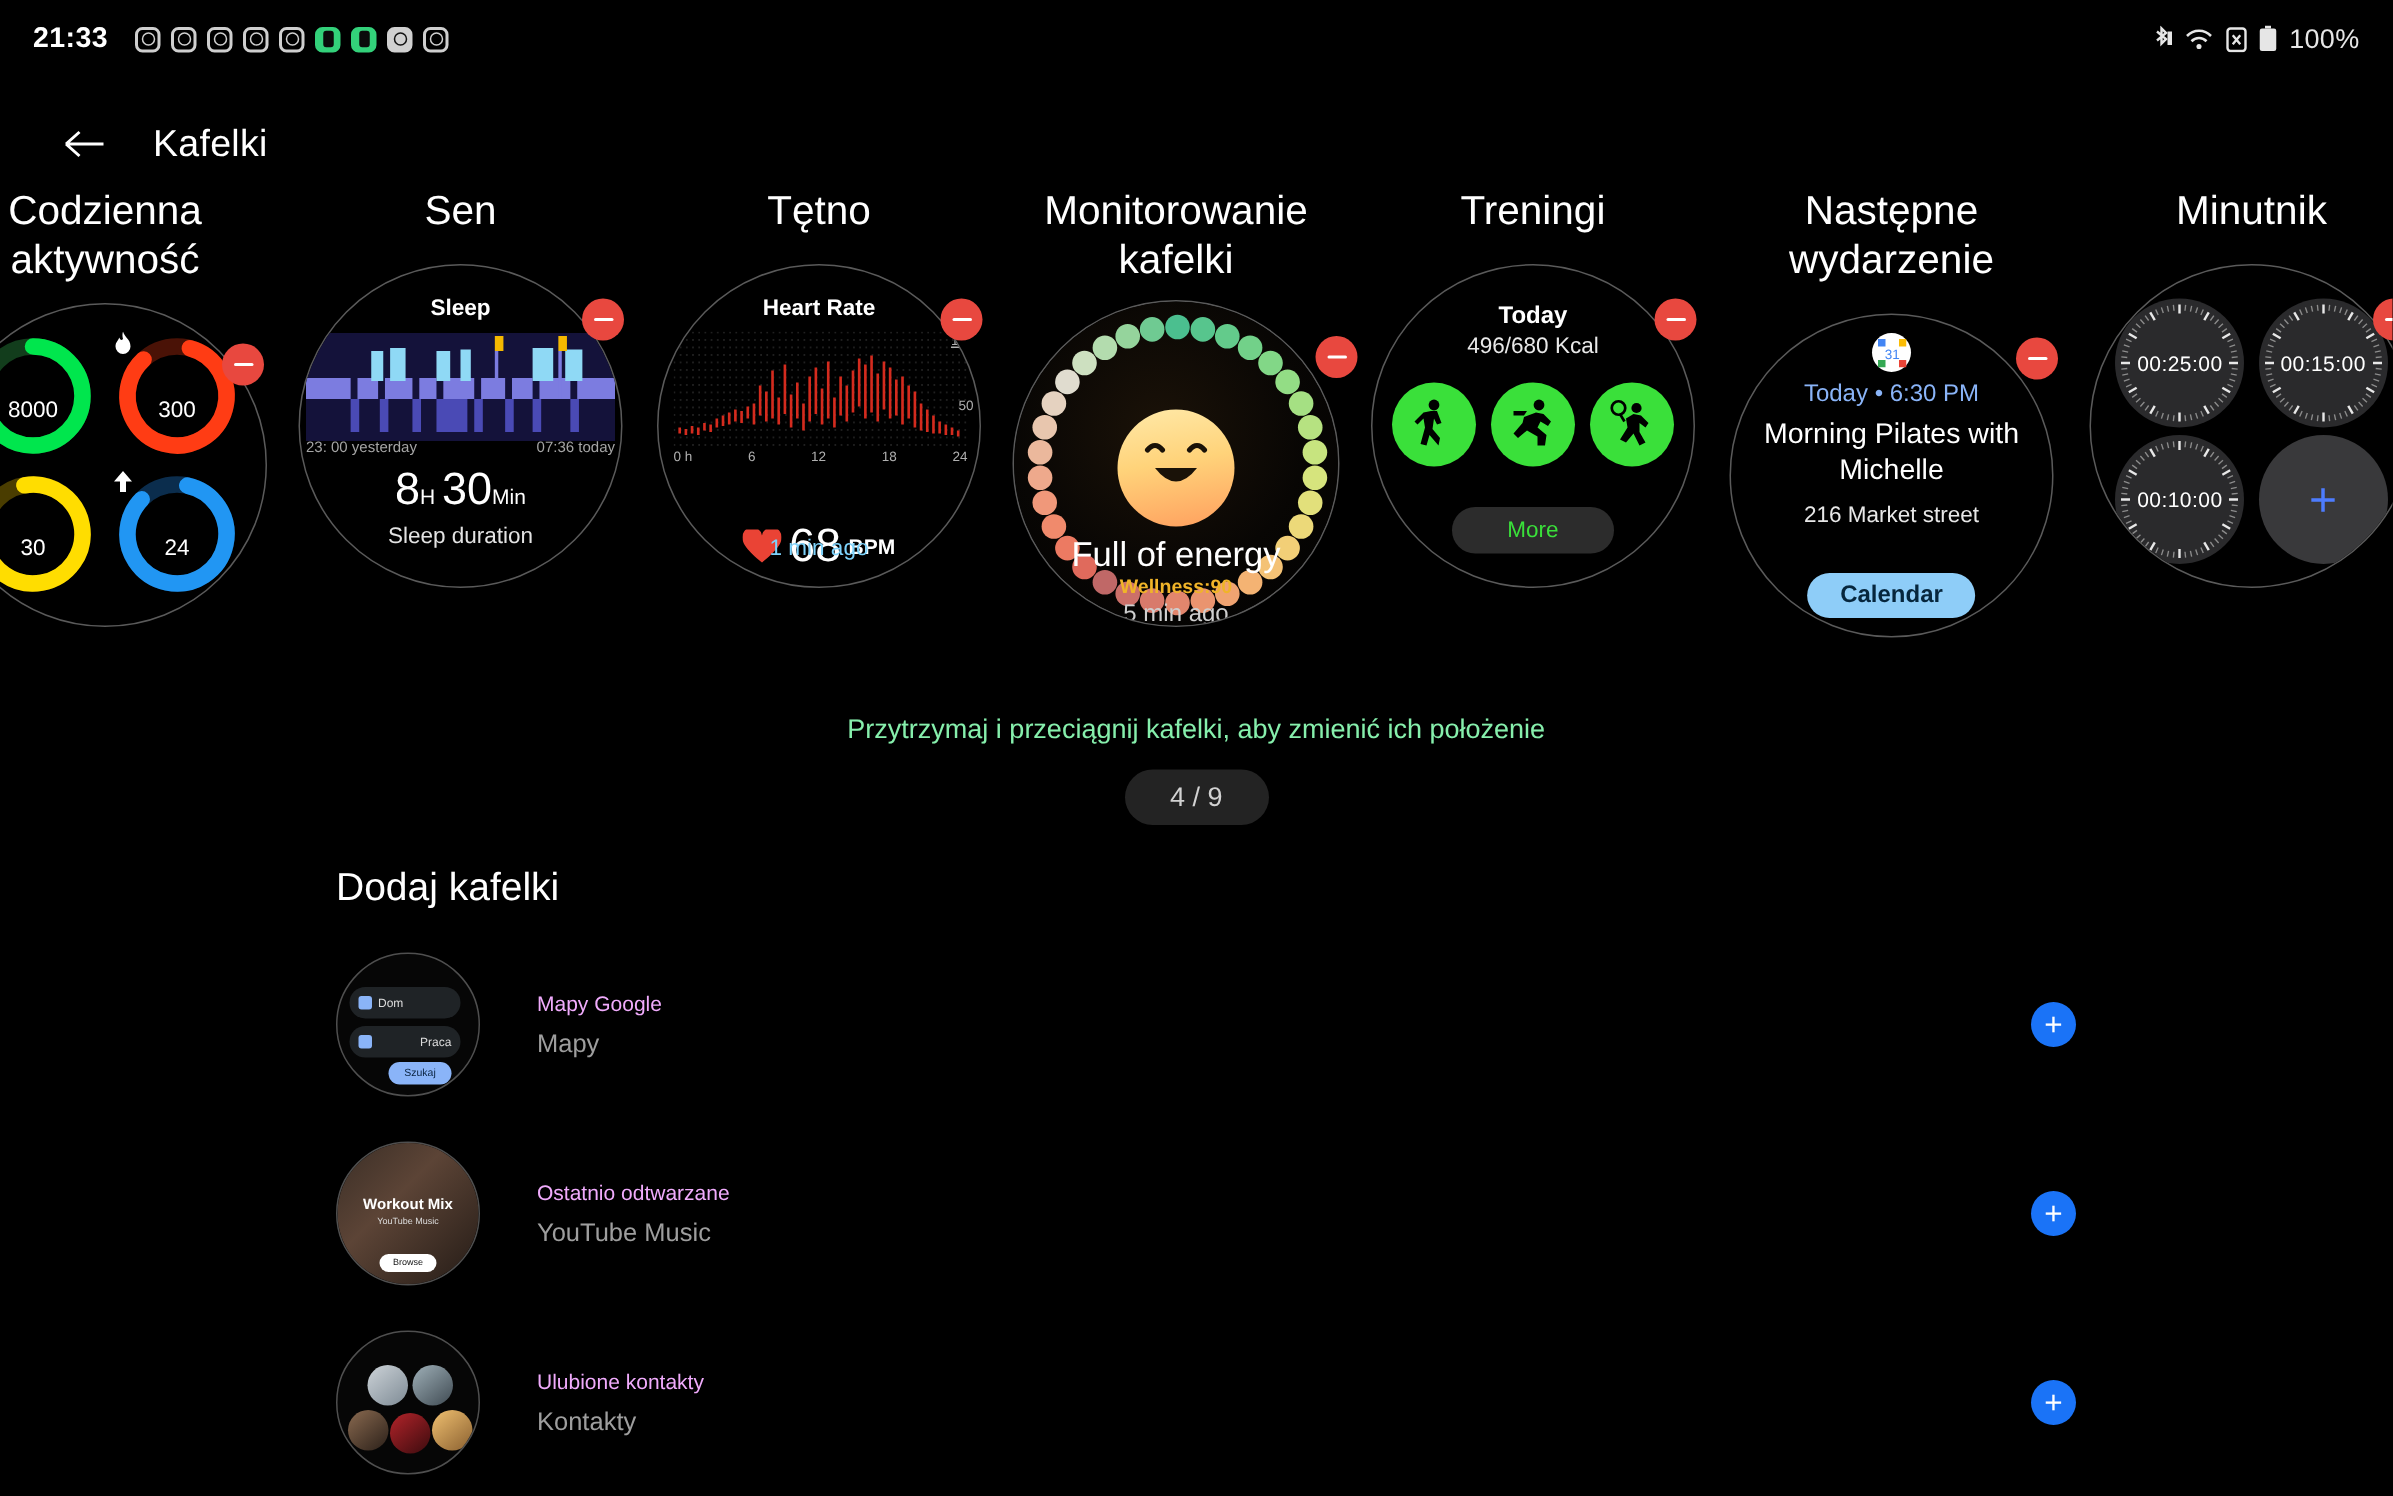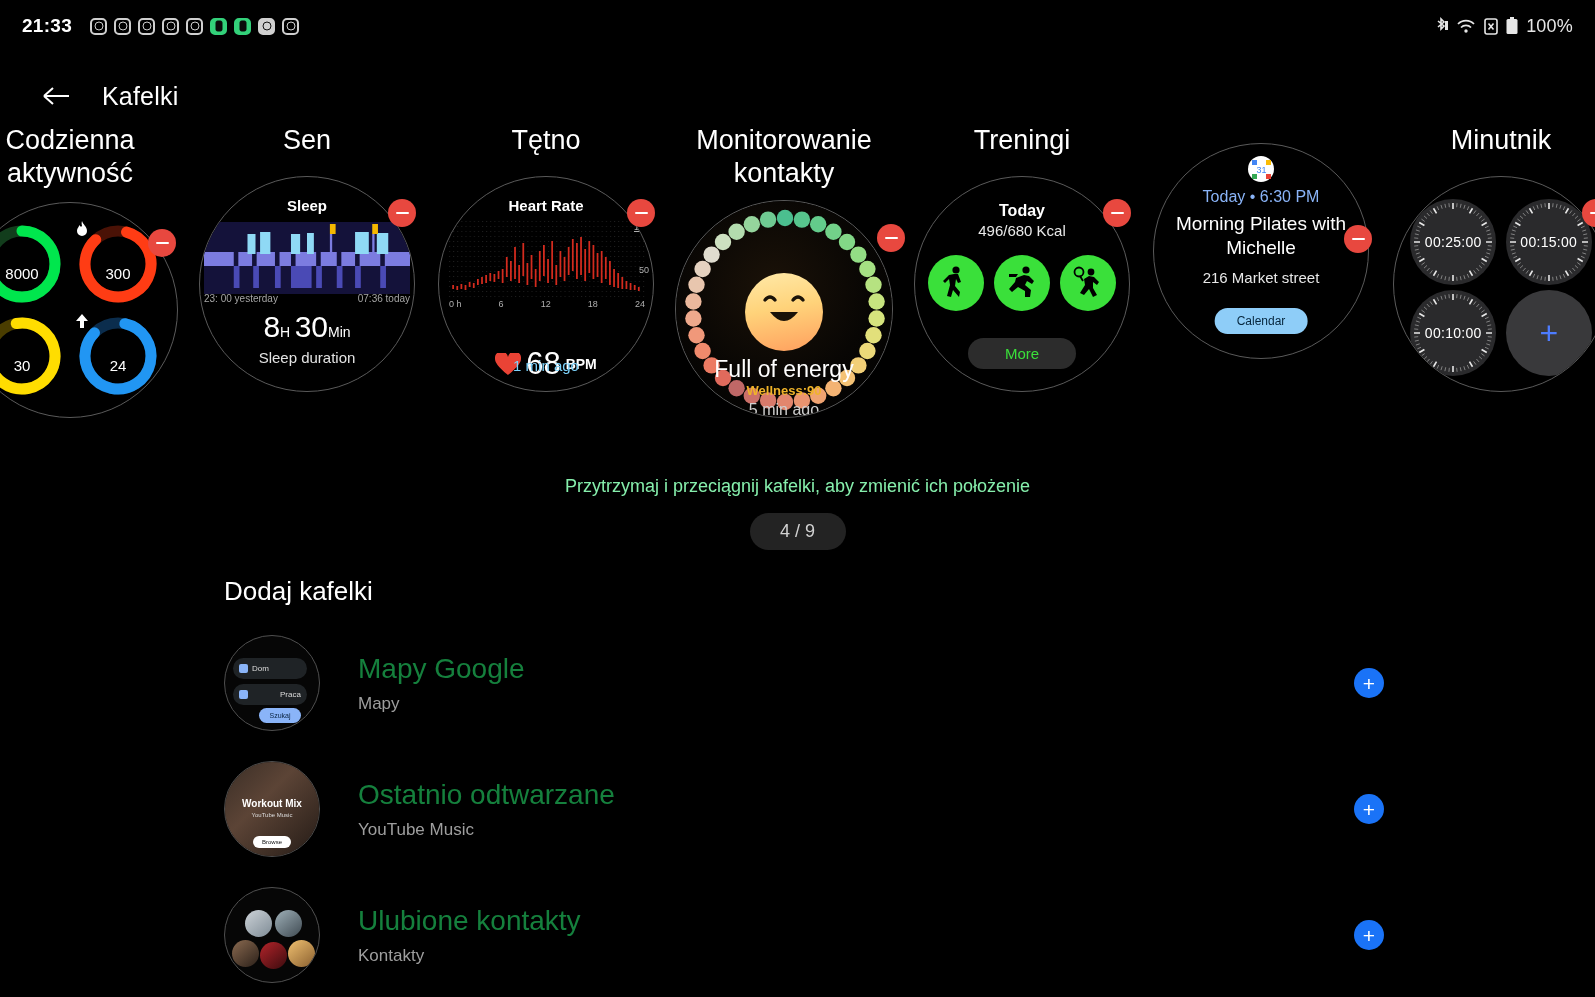--- a/index.html
+++ b/index.html
@@ -127,23 +127,23 @@
     display: flex; align-items: center; justify-content: center;
     font-size: 15px; color: #3ae03a; cursor: pointer; }
 
   
   .cal-ic { position: absolute; top: 12px; left: 50%; transform: translateX(-50%);
      width: 26px; height: 26px; border-radius: 50%; background: #fff;
      display: flex; align-items: center; justify-content: center; }
   .cal-when { position: absolute; top: 44px; left: 0; right: 0; text-align: center; font-size: 16px; color: #8ab4f8; font-weight: 500; }
   .cal-title { position: absolute; top: 68px; left: 6px; right: 6px; text-align: center; font-size: 19px; line-height: 24px; }
   .cal-loc { position: absolute; top: 125px; left: 0; right: 0; text-align: center; font-size: 15px; color: #e7e7e7; }
-  .cal-btn { position: absolute; bottom: 24px; left: 50%; transform: translateX(-50%);
+  .cal-btn { position: absolute; bottom: 12px; left: 50%; transform: translateX(-50%);
      padding: 6px 22px; border-radius: 16px; background: #8ecdf8; color: #06263d;
-     font-size: 12px; cursor: pointer; }
+     font-size: 16px; cursor: pointer; font-weight: bold; }
 
   
   .tm-grid { position: absolute; inset: 0; display: grid; grid-template-columns: 1fr 1fr; grid-template-rows: 1fr 1fr; gap: 5px; padding: 22px 14px; }
   .tm-dial { position: relative; width: 86px; height: 86px; border-radius: 50%; background: #2a2a2c;
      display: flex; align-items: center; justify-content: center; justify-self: center; align-self: center; }
   .tm-dial .ticks { position: absolute; inset: 0; }
   .tm-val { font-size: 14px; color: #fff; letter-spacing: .3px; z-index: 2; }
   .tm-plus { position: relative; width: 86px; height: 86px; border-radius: 50%; background: #39393b;
      display: flex; align-items: center; justify-content: center; justify-self: center; align-self: center;
      color: #4d7cfe; font-size: 32px; line-height: 1; cursor: pointer; }
@@ -158,21 +158,21 @@
 
   
   .add-head { position: absolute; top: 576px; left: 224px; font-size: 26px; font-weight: 400; }
   .add-list { position: absolute; top: 620px; left: 224px; width: 1160px; }
   .add-row { position: relative; height: 126px; display: flex; align-items: center; cursor: pointer; }
   .prev {
     position: relative; width: 96px; height: 96px; border-radius: 50%;
     border: 1.4px solid #4f4f4f; overflow: hidden; flex: 0 0 96px; background: #060606;
   }
   .add-txt { margin-left: 38px; display: flex; flex-direction: column; gap: 9px; }
-  .add-name { font-size: 28px; color: #15803d; }
+  .add-name { font-size: 14px; color: #f0abfc; }
   .add-sub { font-size: 17px; color: #9e9e9e; }
   .add-plus {
     position: absolute; right: 0; top: 50%; transform: translateY(-50%);
     width: 30px; height: 30px; border-radius: 50%; background: #1a73f7;
     display: flex; align-items: center; justify-content: center;
     color: #fff; font-size: 21px; line-height: 1; cursor: pointer;
   }
 
   
   .mp-chip { position: absolute; left: 8px; width: 74px; height: 21px; border-radius: 11px; background: #1f2326;
@@ -403,21 +403,21 @@
         <span class="n">68</span>
         <span class="u">BPM</span>
       </div>
       <div class="hr-ago">1 min ago</div>
     </div>
     <div class="remove-btn" style="top:75px; right:0px;"></div>
   </div>
 
   <div class="tile-col" style="left:666px; width:236px;">
     <div class="tile-title">Monitorowanie
-kontakty</div>
+kafelki</div>
     <div class="watch well-watch" style="margin-top:10px; width:218px; height:218px;">
       <div class="well-bg"></div>
       <div class="well-dots">
         <svg viewBox="0 0 218 218" width="218" height="218">
           <g id="dots">
               <circle cx="109.0" cy="17.0" r="8.2" fill="#4bbf8f"></circle>
               <circle cx="125.9" cy="18.6" r="8.2" fill="#57c58d"></circle>
               <circle cx="142.2" cy="23.2" r="8.2" fill="#63cb8b"></circle>
               <circle cx="157.4" cy="30.8" r="8.2" fill="#72d189"></circle>
               <circle cx="171.0" cy="41.0" r="8.2" fill="#82d787"></circle>
@@ -494,20 +494,22 @@
             <path d="M17 10 L22 11 L27 16 L25 19 L21 16 L21 22 L25 29 L21 31 L17 23 L12 29 L8 27 L13 19 L12 13Z" fill="#000"></path>
           </svg>
         </div>
       </div>
       <div class="wk-more">More</div>
     </div>
     <div class="remove-btn" style="top:75px; right:0px;"></div>
   </div>
 
   <div class="tile-col" style="left:1152px; width:218px;">
+    <div class="tile-title">Następne
+wydarzenie</div>
     <div class="watch" style="margin-top:19px;">
       <div class="cal-ic">
         <svg width="19" height="19" viewBox="0 0 19 19">
           <rect x="0" y="0" width="19" height="19" rx="2" fill="#fff"></rect>
           <rect x="0" y="0" width="5" height="5" fill="#4285f4"></rect>
           <rect x="14" y="0" width="5" height="5" fill="#fbbc05"></rect>
           <rect x="0" y="14" width="5" height="5" fill="#34a853"></rect>
           <rect x="14" y="14" width="5" height="5" fill="#ea4335"></rect>
           <text x="9.5" y="13" text-anchor="middle" font-size="9" font-family="Liberation Sans, sans-serif" fill="#4285f4">31</text>
         </svg>

